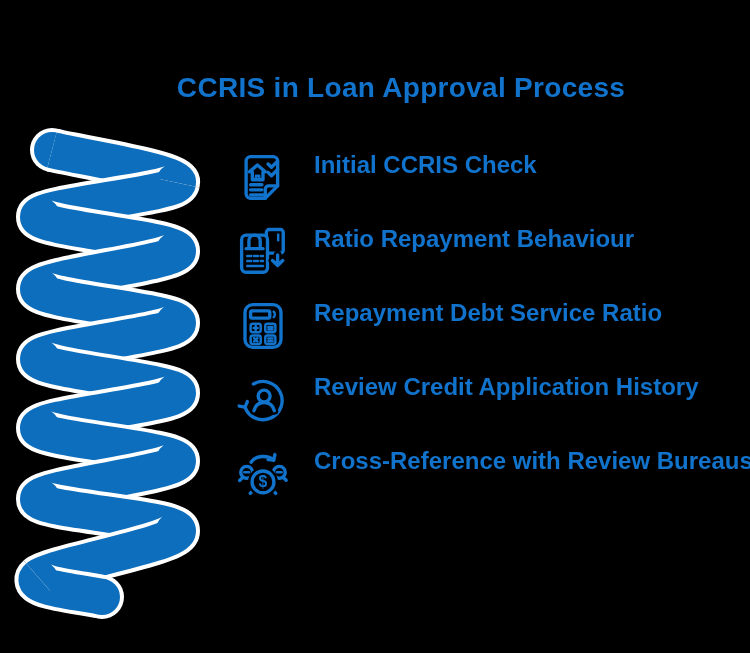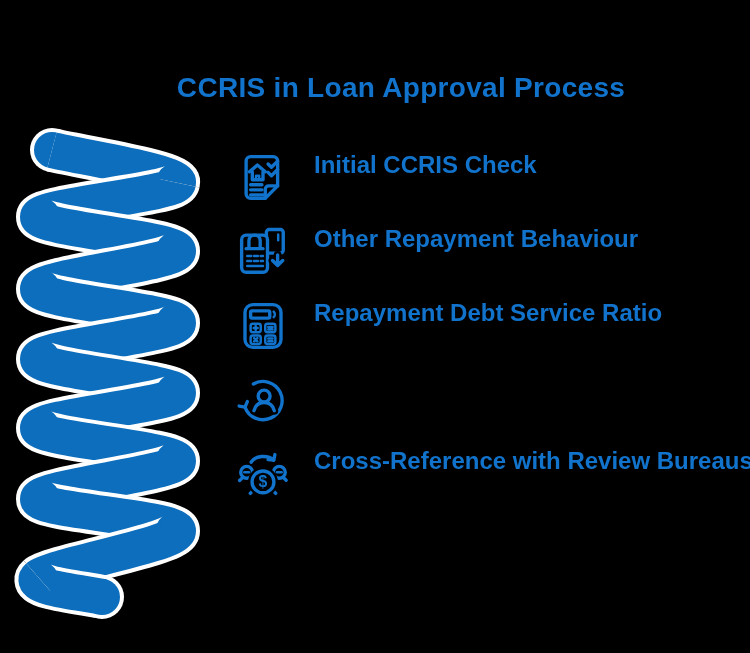--- a/index.html
+++ b/index.html
@@ -96,21 +96,21 @@
       <svg class="icon" viewBox="0 0 48 48">
         <rect x="27" y="4" width="15" height="21" rx="2.5"></rect>
         <path class="thin" d="M37.5 8.5v5"></path>
         <rect x="5" y="9" width="23" height="33" rx="4" class="fillbg"></rect>
         <path d="M11.5 19v-5a5 5 0 0 1 10 0v5"></path>
         <path d="M9 21h15"></path>
         <path class="thin" d="M10 27.5h3.5M16 27.5h3.5M10 32h3.5M16 32h3.5M22 27.5h2M22 32h2M10 36.5h14"></path>
         <path class="halo" d="M37 26.5v9.5m0 0l-4.5-4.5M37 36l4.5-4.5"></path>
         <path d="M37 26.5v9.5m0 0l-4.5-4.5M37 36l4.5-4.5"></path>
       </svg>
-      <span class="label">Other Repayment Behaviour</span>
+      <span class="label">Ratio Repayment Behaviour</span>
     </div>
 
     <div class="step">
       <svg class="icon" viewBox="0 0 48 48">
         <rect x="8" y="5" width="32" height="38" rx="7"></rect>
         <rect x="13" y="10.5" width="17" height="6.5" rx="1.2"></rect>
         <path class="thin" d="M33.5 11.2a3.6 3.6 0 0 1 0 5"></path>
         <rect class="thin" x="13" y="22" width="9" height="7.5" rx="2"></rect>
         <rect class="thin" x="26" y="22" width="9" height="7.5" rx="2"></rect>
         <rect class="thin" x="13" y="32.5" width="9" height="7.5" rx="2"></rect>
@@ -126,20 +126,21 @@
 
     <div class="step">
       <svg class="icon" viewBox="0 0 48 48">
         <path d="M15.5 9.8A17 17 0 1 1 8 30.3"></path>
         <path d="M8 30.3l-5.2-.9M8 30.3l2.1-4.9"></path>
         <path class="halo" d="M16 33.5c1.2-5 4.8-7.3 9-7.3s7.8 2.3 9 7.3"></path>
         <circle class="halo" cx="25" cy="20.5" r="5.3"></circle>
         <circle cx="25" cy="20.5" r="5.3"></circle>
         <path d="M16 33.5c1.2-5 4.8-7.3 9-7.3s7.8 2.3 9 7.3"></path>
       </svg>
+      <span class="label">Review Credit Application History</span>
     </div>
 
     <div class="step">
       <svg class="icon" viewBox="0 0 48 48">
         <circle cx="9.5" cy="22.5" r="5.3"></circle>
         <path class="thin" d="M7.4 22.5h4.2"></path>
         <path d="M5.8 27.2l-2.6 2.6"></path>
         <circle cx="38.5" cy="22.5" r="5.3"></circle>
         <path class="thin" d="M36.4 22.5h4.2"></path>
         <path d="M42.2 27.2l2.4 2.4"></path>

